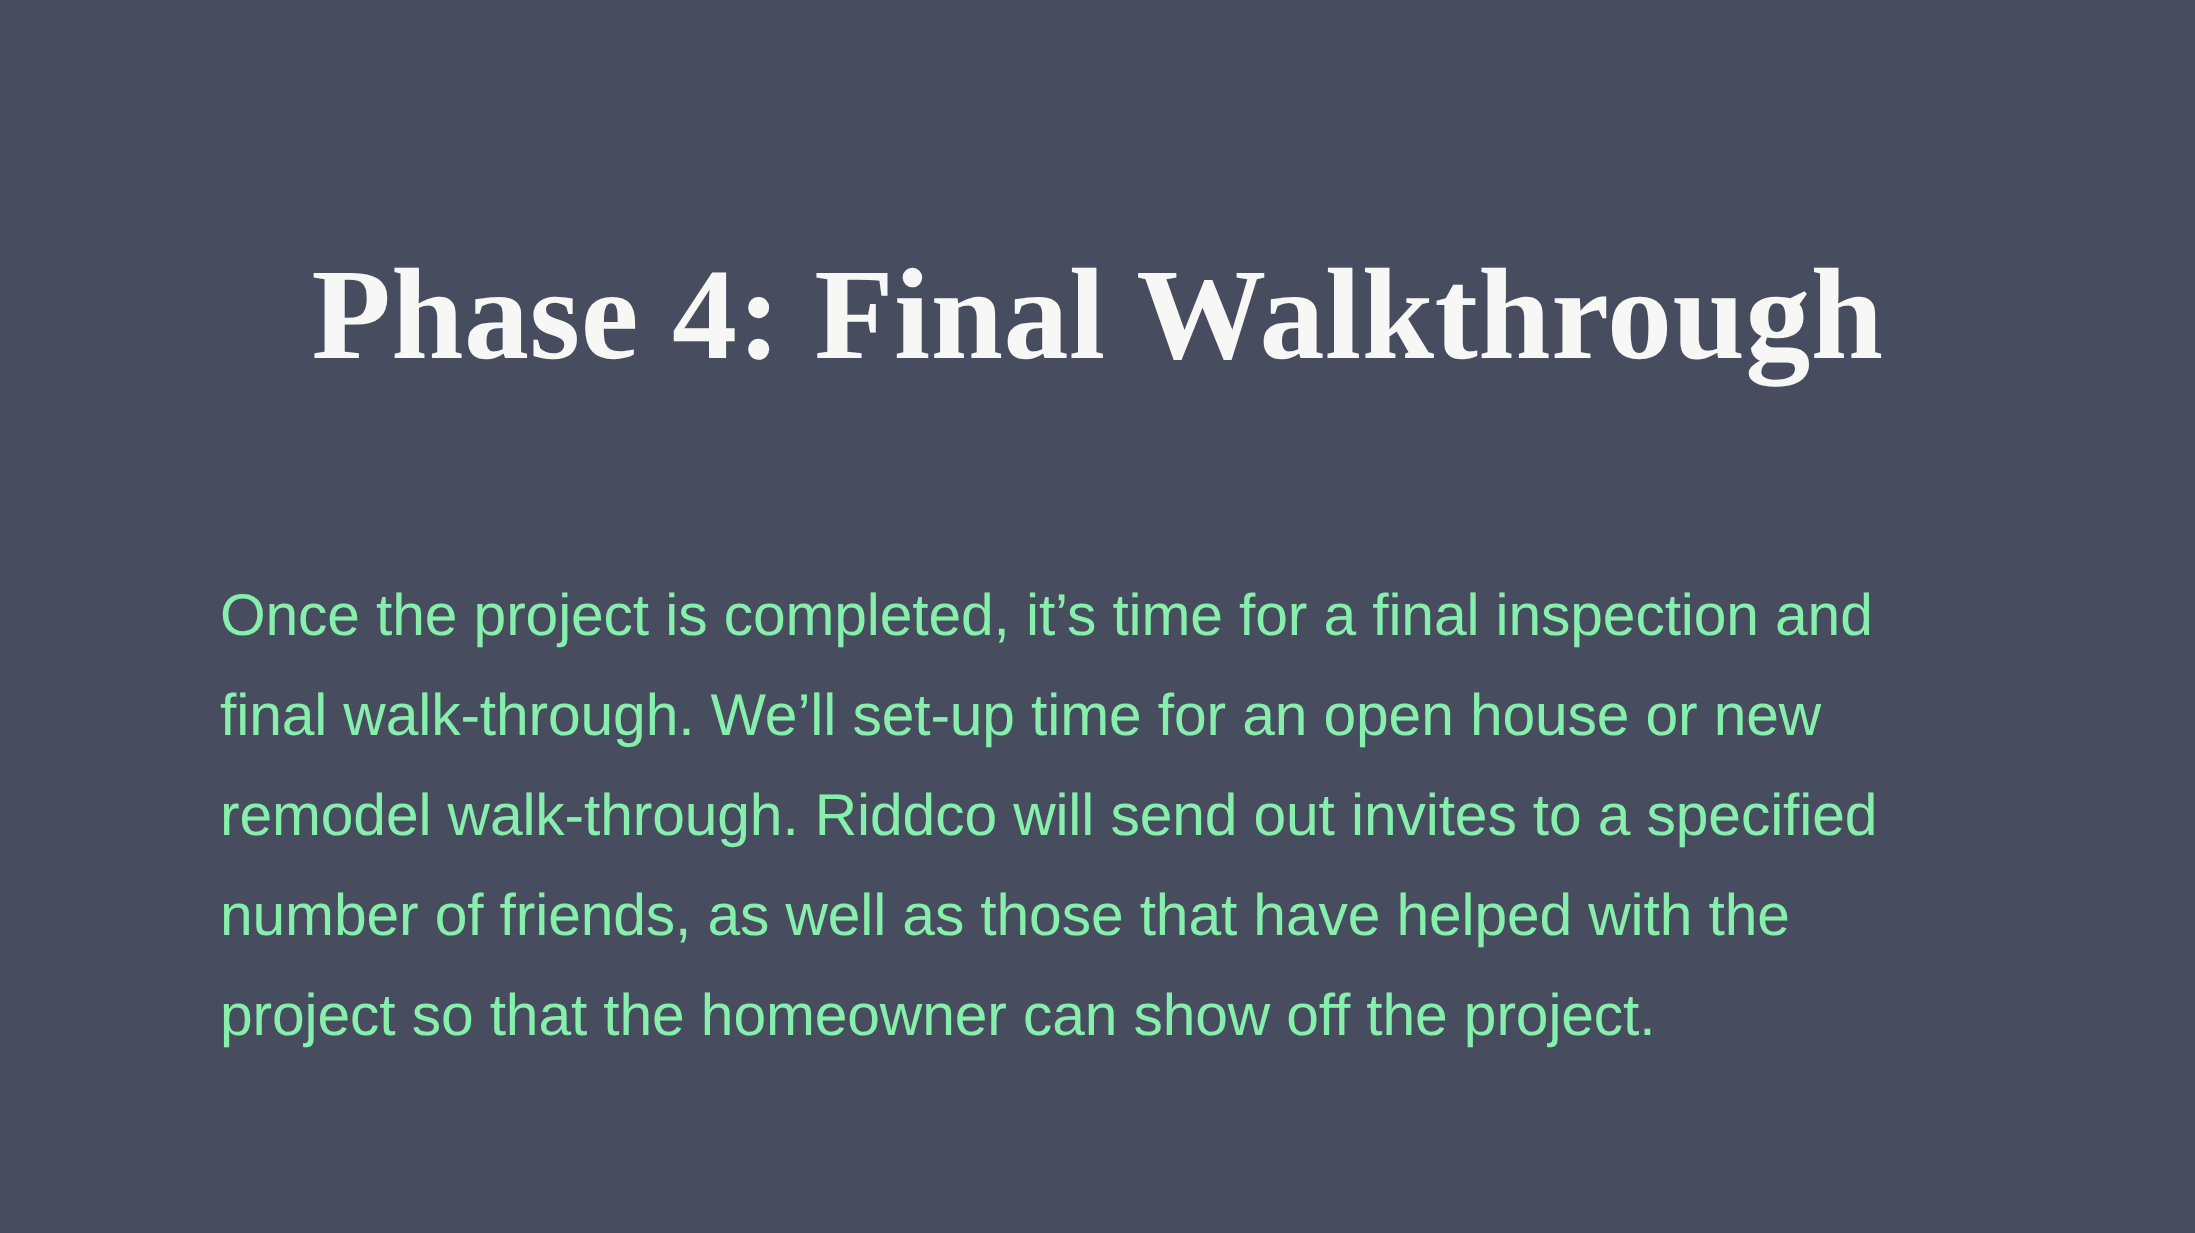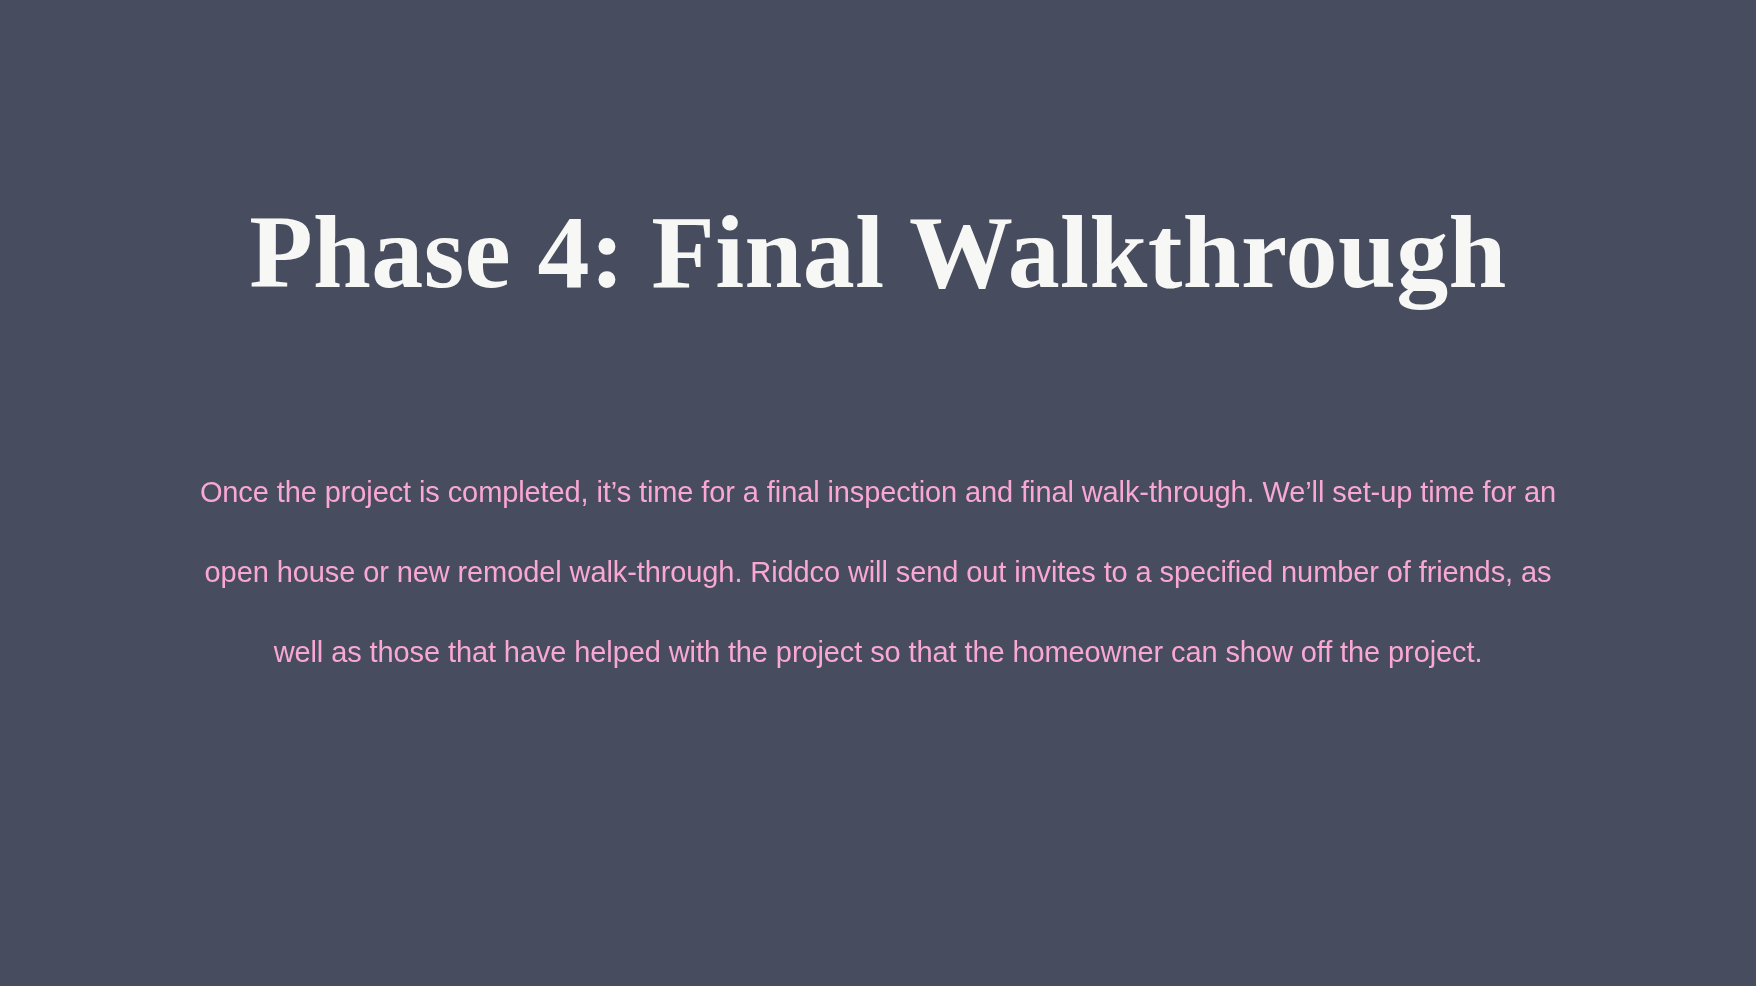--- a/index.html
+++ b/index.html
@@ -42,26 +42,25 @@
     color: #f7f7f5;
     white-space: nowrap;
   }
 
   .slide-body {
     position: absolute;
     top: 452px;
     left: 50%;
     transform: translateX(-50%);
     width: 1404px;
-    text-align: center;
     font-family: "Liberation Sans", sans-serif;
     font-weight: 400;
-    font-size: 29px;
+    font-size: 47px;
     line-height: 80px;
-    color: #f9a8d4;
+    color: #86efac;
     letter-spacing: -0.1px;
   }
 
   .slide-body p {
     margin: 0;
   }
 </style>
 </head>
 <body>
 

